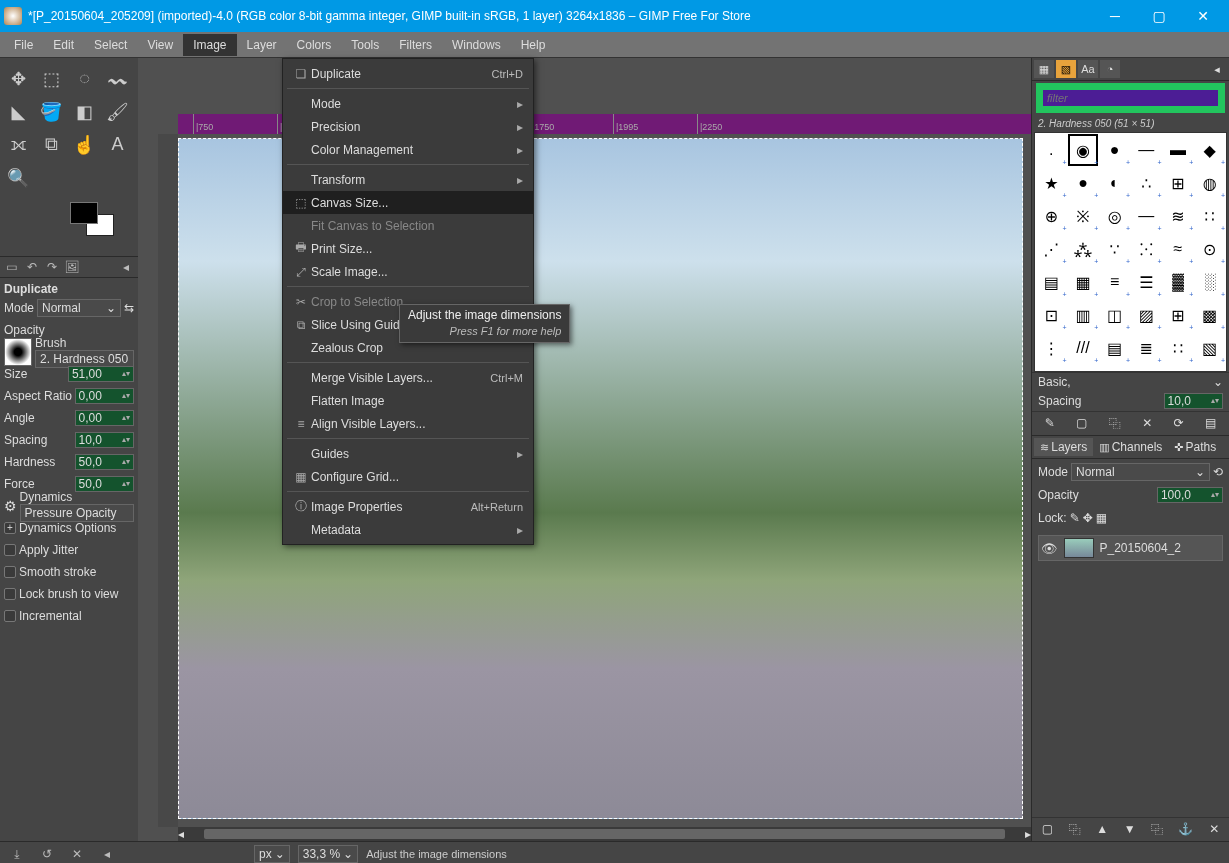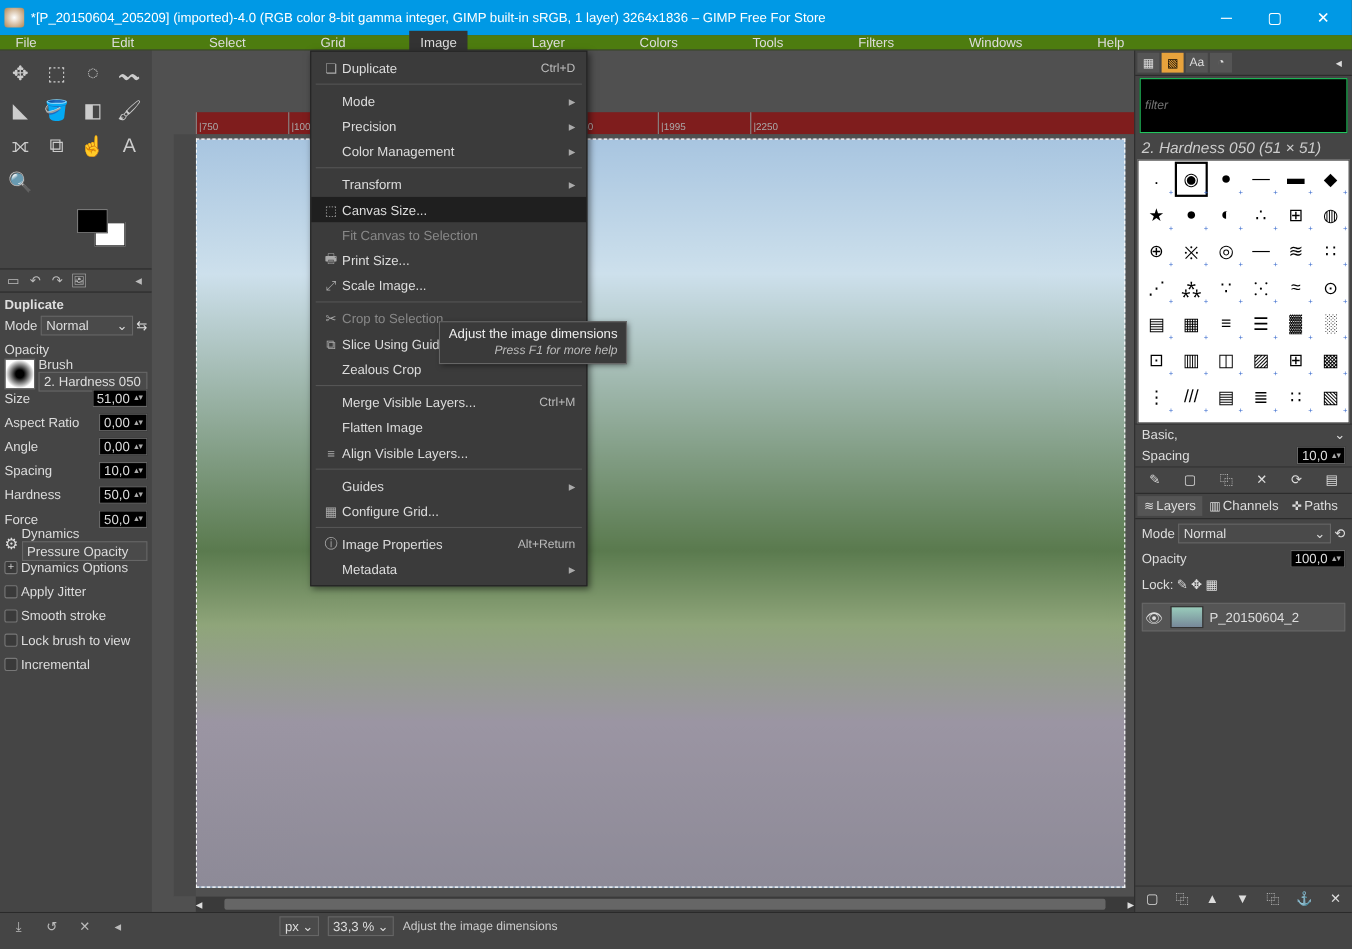--- a/index.html
+++ b/index.html
@@ -3,21 +3,21 @@
 <meta charset="utf-8">
 <style>
 * { margin: 0; padding: 0; box-sizing: border-box; font-family: "Segoe UI", Tahoma, sans-serif; font-size: 12px; color: #ddd; user-select: none; }
 body { background: #454545; width: 1229px; height: 863px; overflow: hidden; position: relative; }
 
 .titlebar { height: 30px; background: #0099e5; display: flex; align-items: center; padding: 16px 4px; }
 .titlebar .logo { width: 18px; height: 18px; background: radial-gradient(circle,#fff,#b0834f); border-radius: 3px; margin-right: 6px; }
 .titlebar .title { flex: 1; color: #fff; font-size: 12px; white-space: nowrap; overflow: hidden; }
 .winbtn { width: 44px; height: 30px; display: flex; align-items: center; justify-content: center; color: #fff; font-size: 14px; }
 
-.menubar { height: 14px; background: #4d7c0f; display: flex; align-items: center; padding: 0 4px; border-bottom: 1px solid #333; gap: 48px; }
+.menubar { height: 26px; background: #737373; display: flex; align-items: center; padding: 0 4px; border-bottom: 1px solid #333; }
 .menuitem { padding: 4px 10px; color: #ddd; cursor: pointer; }
 .menuitem.active { background: #333; }
 
 .workspace { display: flex; height: calc(863px - 30px - 26px - 24px); }
 .leftcol { width: 138px; background: #454545; display: flex; flex-direction: column; }
 .center { flex: 1; background: #505050; display: flex; flex-direction: column; position: relative; }
 .rightcol { width: 198px; background: #454545; display: flex; flex-direction: column; border-left: 1px solid #2a2a2a; }
 
 .toolbox { padding: 4px 2px; }
 .toolrow { display: flex; }
@@ -28,21 +28,21 @@
 .swatch-fg { position: absolute; top: 0; left: 0; width: 28px; height: 22px; background: #000; border: 1px solid #777; }
 
 .tabstrip { display: flex; align-items: center; border-top: 1px solid #2a2a2a; border-bottom: 1px solid #2a2a2a; height: 22px; padding: 0 2px; }
 .tabicon { width: 20px; text-align: center; color: #bbb; font-size: 12px;}
 .tabstrip .arrow { margin-left: auto; }
 
 .tooloptions { padding: 4px 4px; font-size: 11px; display:flex; flex-direction:column; gap:2px;}
 .tooloptions .label-bold { font-weight: bold; }
 .optrow { display: flex; align-items: center; height: 20px; gap: 3px;}
 .optrow label { flex: 0 0 auto; }
-.optrow .value { margin-left: auto; background: #000000; padding: 0 3px; border: 1px solid #666; min-width: 44px; text-align: center; display:flex; align-items:center; justify-content:flex-end; gap:2px;}
+.optrow .value { margin-left: auto; background: #14532d; padding: 0 3px; border: 1px solid #666; min-width: 44px; text-align: center; display:flex; align-items:center; justify-content:flex-end; gap:18px;}
 .optrow .spinner { font-size:8px; line-height:6px; display:flex; flex-direction:column; color:#aaa; margin-left:2px;}
 .select { background: #4a4a4a; border: 1px solid #666; padding: 1px 4px; display: flex; align-items: center; flex:1; }
 .select .chev { margin-left: auto; }
 .brushprev { width: 28px; height: 28px; background: radial-gradient(circle,#000 0%,#000 20%, #fff 70%); border: 1px solid #666; }
 .checkbox { width: 12px; height: 12px; border: 1px solid #777; background: #3a3a3a; border-radius: 2px; flex-shrink:0;}
 .checkbox.plus::after{content:"+"; color:#ccc; font-size:10px; display:block; text-align:center; line-height:10px;}
 
 .dropdown { position: absolute; top: 0; left: 144px; width: 252px; background: #3b3b3b; border: 1px solid #222; box-shadow: 2px 2px 6px rgba(0,0,0,0.5); z-index: 50; padding: 3px 0;}
 .dditem { display: flex; align-items: center; height: 23px; padding: 0 10px 0 8px; }
 .dditem .ico { width: 20px; color: #aaa; font-size: 12px; text-align:center;}
@@ -50,35 +50,35 @@
 .dditem .accel { color: #bbb; font-size: 11px;}
 .dditem .sub { color: #aaa; }
 .dditem.highlight { background: #1f1f1f; }
 .dditem.disabled .lbl { color: #888; }
 .dditem.sep { height: 1px; background: #555; margin: 3px 4px; padding:0;}
 
 .tooltip { position: absolute; top: 246px; left: 261px; background: #3a3a3a; border: 1px solid #666; padding: 3px 8px 4px 8px; z-index: 60; box-shadow: 2px 2px 5px rgba(0,0,0,0.5); line-height:1.3;}
 .tooltip .t1 { color: #eee; }
 .tooltip .t2 { color: #bbb; font-style: italic; text-align: right; font-size:11px;}
 
-.rulers-top { height: 20px; background: #7f1d1d; display:flex; margin-left:40px;}
+.rulers-top { height: 20px; background: #701a75; display:flex; margin-left:40px;padding-left:15px;}
 .rulers-top .tick{ flex:0 0 84px; border-left:1px solid #888; font-size:9px; color:#aaa; padding-left:2px; padding-top:8px;}
 .canvaswrap { flex: 1; display: flex; overflow: hidden; }
 .ruler-left { width: 20px; background: #484848; margin-left:20px;}
 .canvas { flex: 1; background: #505050; position: relative; overflow:hidden;}
 .image { position: absolute; top: 4px; left: 0; right:8px; bottom: 8px; background: linear-gradient(to bottom, #a8c5e0 0%, #cde0ec 18%, #5a7a4e 55%, #8fa57a 65%, #9b95a3 78%, #8d8a97 100%); border: 1px dashed #fff; }
 .hscroll { height: 14px; background: #3a3a3a; display:flex; align-items:center; margin-left:40px;}
 .hscroll .thumb{ height:10px; background:#666; margin:0 20px; flex:1; border-radius:2px;}
 
 .righttabs { display: flex; align-items: center; padding: 2px; gap:2px; border-bottom:1px solid #2a2a2a;}
 .righttabs .rt { width: 20px; height: 18px; display:flex; align-items:center; justify-content:center; background:#555; font-size:11px;}
 .righttabs .rt.sel { background: #e8a33c; color:#000;}
 .filterbox { padding: 2px 4px; }
-.filterbox input { width: 100%; background: #000000; border: 1px solid #22c55e; color: #999; padding: 18px 4px; font-style: italic; font-size:11px;}
-.brushname { padding: 3px 6px; font-style: italic; color: #ccc; font-size:14px;}
+.filterbox input { width: 100%; background: #4c1d95; border: 7px solid #22c55e; color: #999; padding: 2px 4px; font-style: italic; font-size:11px;}
+.brushname { padding: 3px 6px; font-style: italic; color: #ccc; font-size:10px;}
 .brushgrid { flex: 0 0 240px; background: #fff; display: grid; grid-template-columns: repeat(6, 1fr); grid-auto-rows: 32px; gap: 1px; padding: 1px; overflow:hidden; border:1px solid #333; margin:0 2px;}
 .brushcell { background: #fff; display:flex; align-items:center; justify-content:center; color:#000; font-size:16px; position:relative;}
 .brushcell .corner{position:absolute; bottom:0; right:0; font-size:7px; color:#3366cc;}
 .brushcell.sel{ outline:2px solid #000; outline-offset:-2px;}
 .basicrow { display:flex; align-items:center; padding:2px 6px; border-top:1px solid #333;}
 .basicrow .chev{margin-left:auto;}
 .iconrow { display:flex; justify-content:space-around; padding:4px 2px; border-top:1px solid #333; color:#bbb;}
 .layertabs { display:flex; border-top:1px solid #2a2a2a; border-bottom:1px solid #2a2a2a; padding:2px;}
 .layertabs .lt { padding:2px 6px; display:flex; align-items:center; gap:2px; font-size:11px;}
 .layertabs .lt.sel { background:#555;}
@@ -102,21 +102,21 @@
   <div class="title">*[P_20150604_205209] (imported)-4.0 (RGB color 8-bit gamma integer, GIMP built-in sRGB, 1 layer) 3264x1836 – GIMP Free For Store</div>
   <div class="winbtn">─</div>
   <div class="winbtn">▢</div>
   <div class="winbtn close">✕</div>
 </div>
 
 <div class="menubar" id="menubar">
     <div class="menuitem">File</div>
     <div class="menuitem">Edit</div>
     <div class="menuitem">Select</div>
-    <div class="menuitem">Grid</div>
+    <div class="menuitem">View</div>
     <div class="menuitem active">Image</div>
     <div class="menuitem">Layer</div>
     <div class="menuitem">Colors</div>
     <div class="menuitem">Tools</div>
     <div class="menuitem">Filters</div>
     <div class="menuitem">Windows</div>
     <div class="menuitem">Help</div>
   </div>
 
 <div class="workspace">

